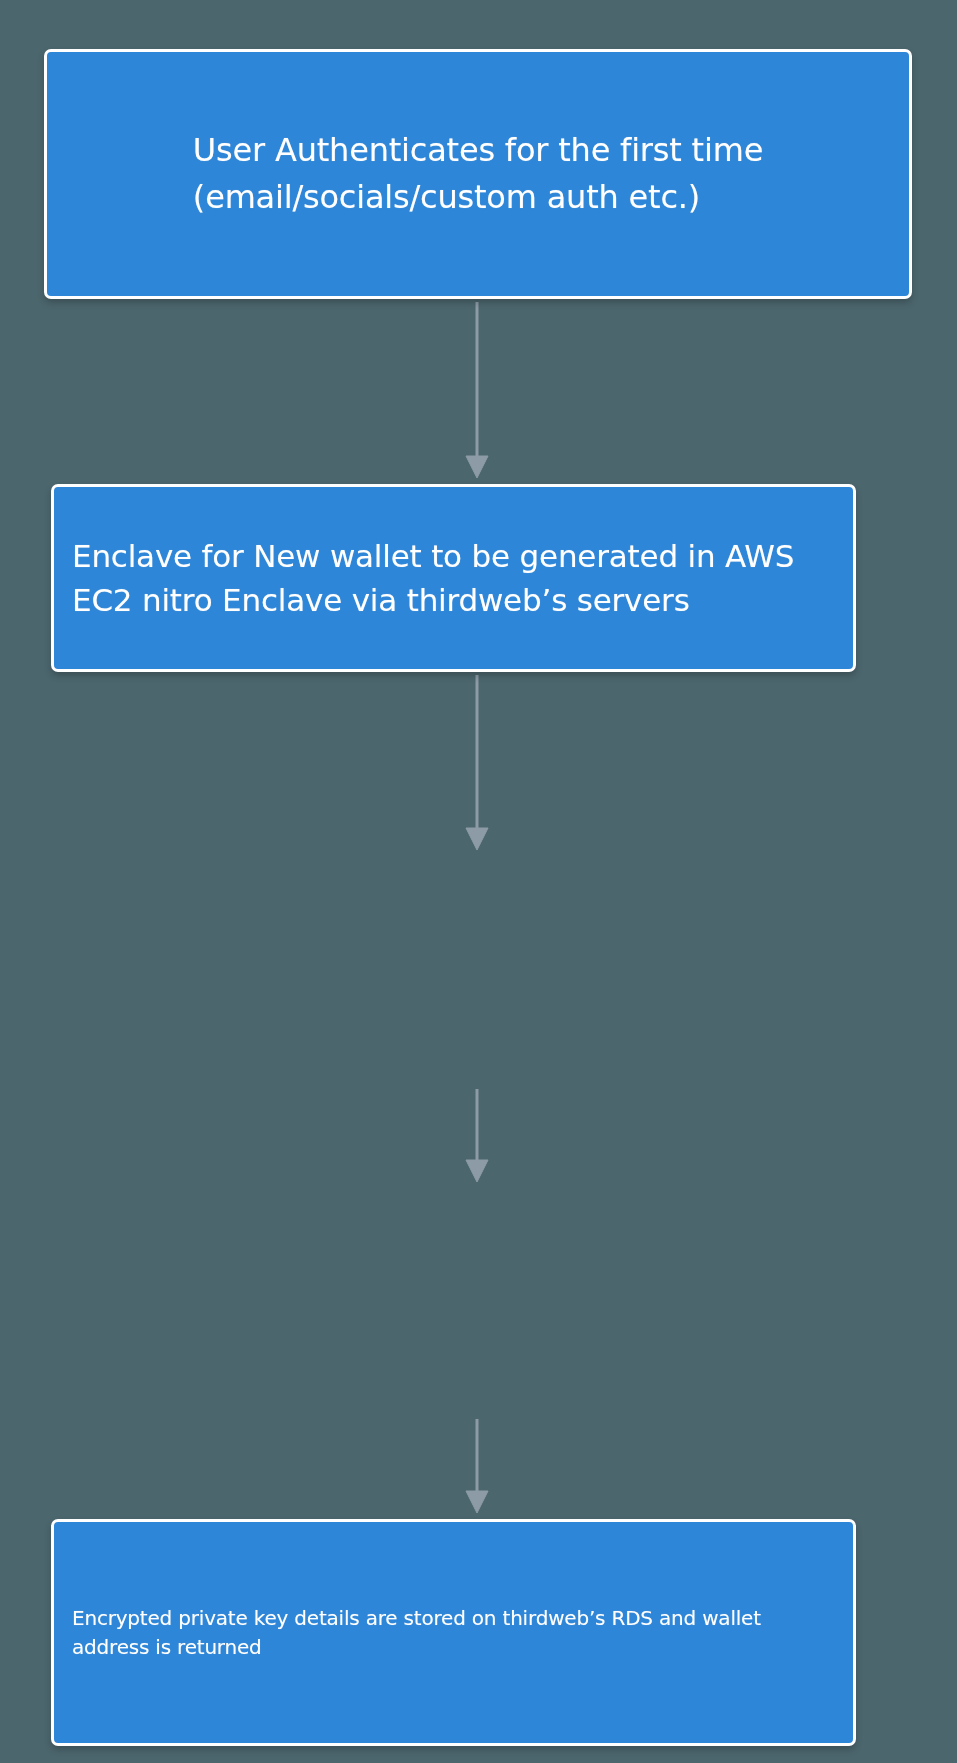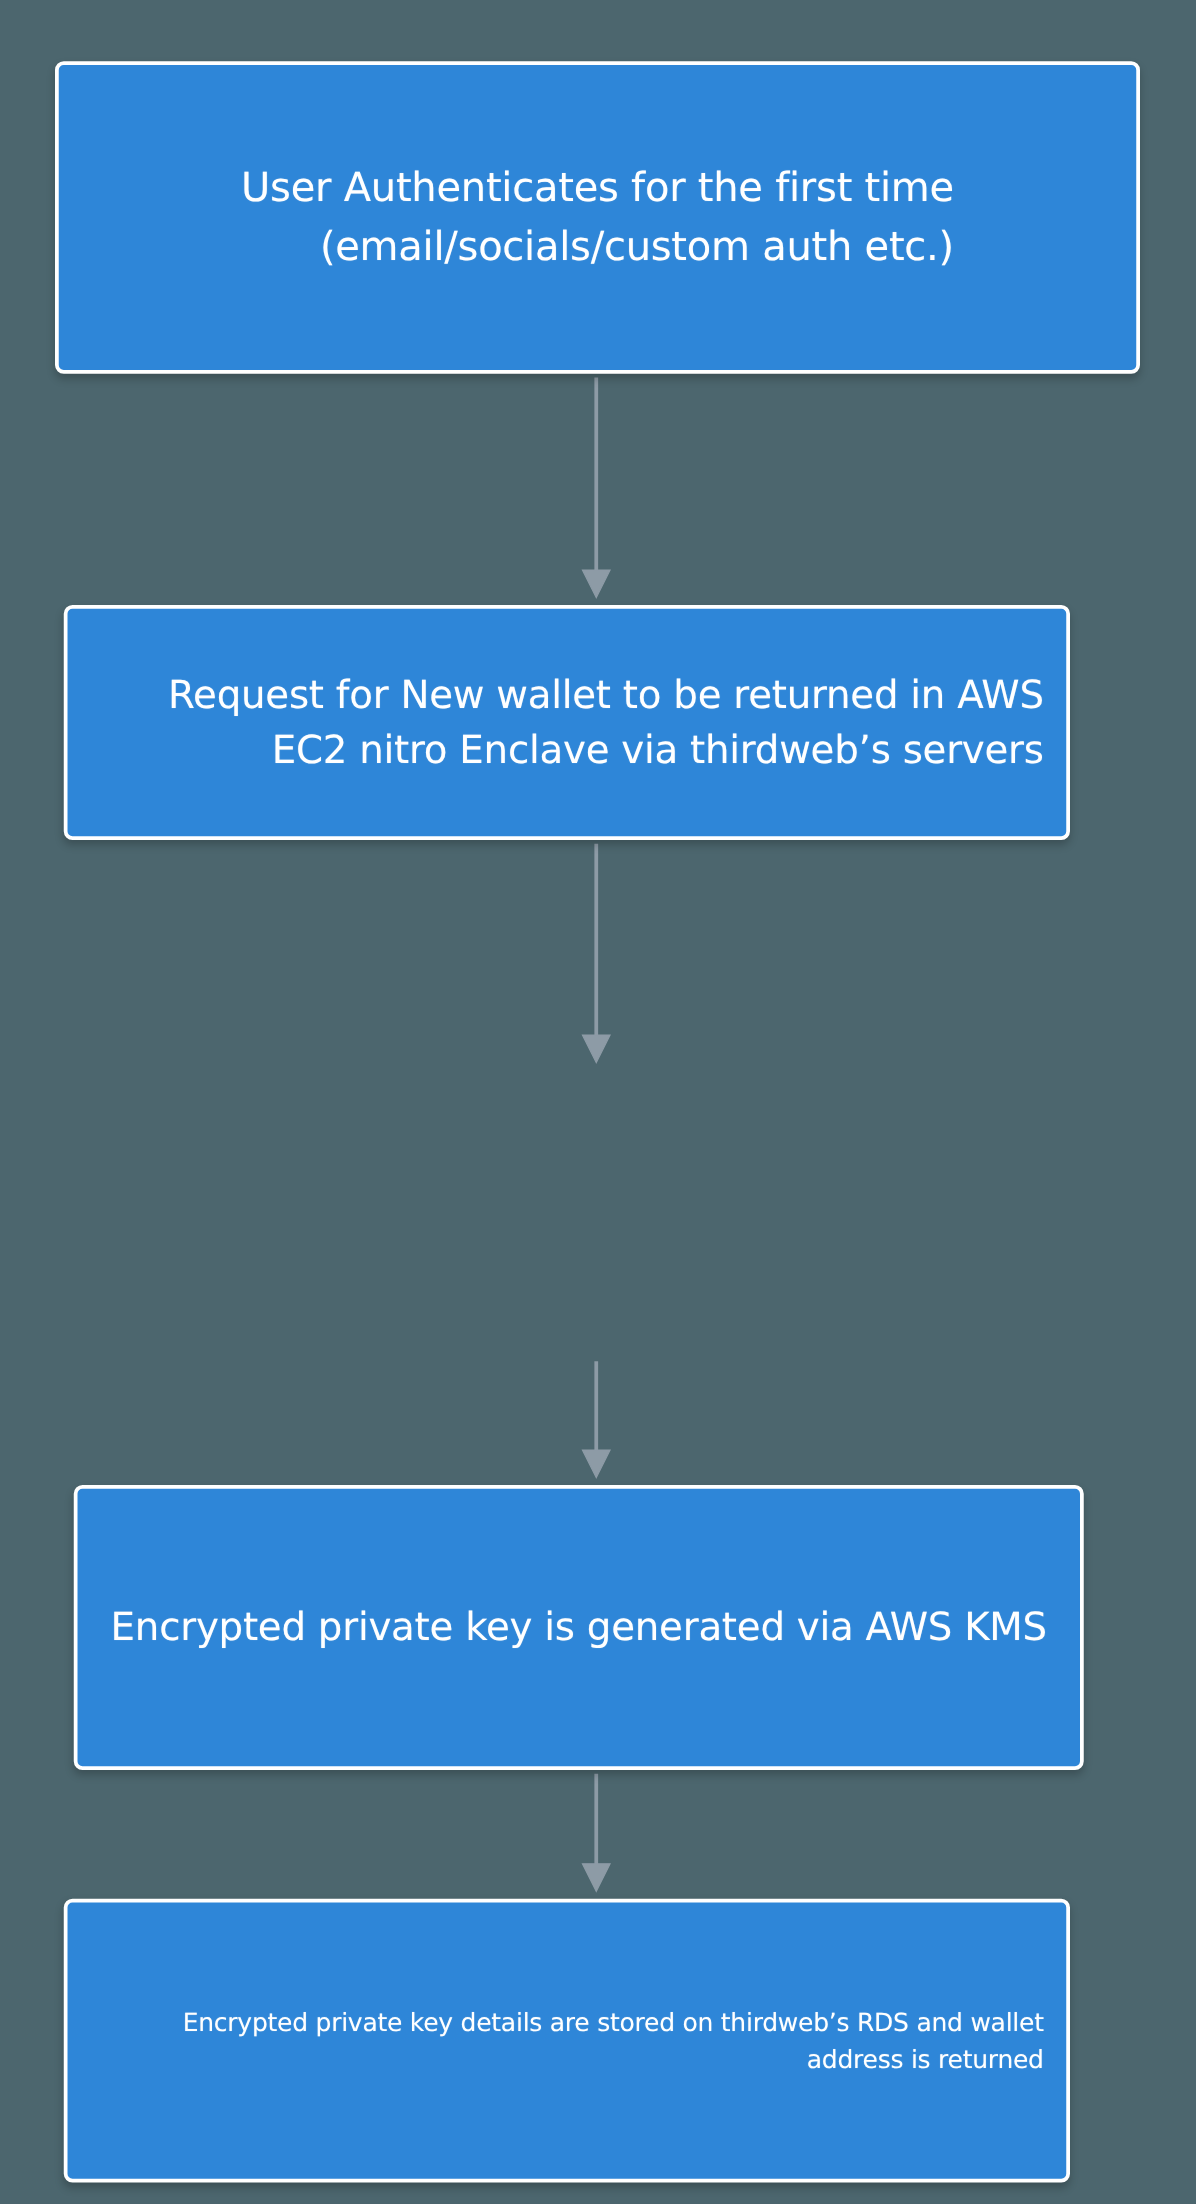--- a/index.html
+++ b/index.html
@@ -23,21 +23,21 @@
   .node {
     position: absolute;
     box-sizing: border-box;
     background: #2e86d8;
     border: 3px solid #ffffff;
     border-radius: 7px;
     box-shadow: 0 4px 7px rgba(0,0,0,0.22);
     display: flex;
     align-items: center;
     justify-content: center;
-    text-align: right;
+    text-align: left;
   }
 
   .node-label {
     color: #ffffff;
     font-family: "DejaVu Sans", sans-serif;
     font-size: 30px;
     font-weight: 400;
     line-height: 1.42;
     letter-spacing: -0.2px;
     padding: 0 18px;
@@ -106,25 +106,22 @@
       <polygon class="edge-head" points="477,1513 466,1491 488,1491"></polygon>
     </g>
   </svg>
 
   <div class="node" id="node-1">
     <span class="node-label">User Authenticates for the first time
 (email/socials/custom auth etc.)</span>
   </div>
 
   <div class="node" id="node-2">
-    <span class="node-label">Request for New wallet to be returned in AWS EC2 nitro Enclave via thirdweb’s servers</span>
+    <span class="node-label">Enclave for New wallet to be generated in AWS EC2 nitro Enclave via thirdweb’s servers</span>
   </div>
 
 
-  <div class="node" id="node-4">
-    <span class="node-label">Encrypted private key is generated via AWS KMS</span>
-  </div>
 
   <div class="node" id="node-5">
     <span class="node-label">Encrypted private key details are stored on thirdweb’s RDS and wallet address is returned</span>
   </div>
 
 </div>
 
 </body></html>

